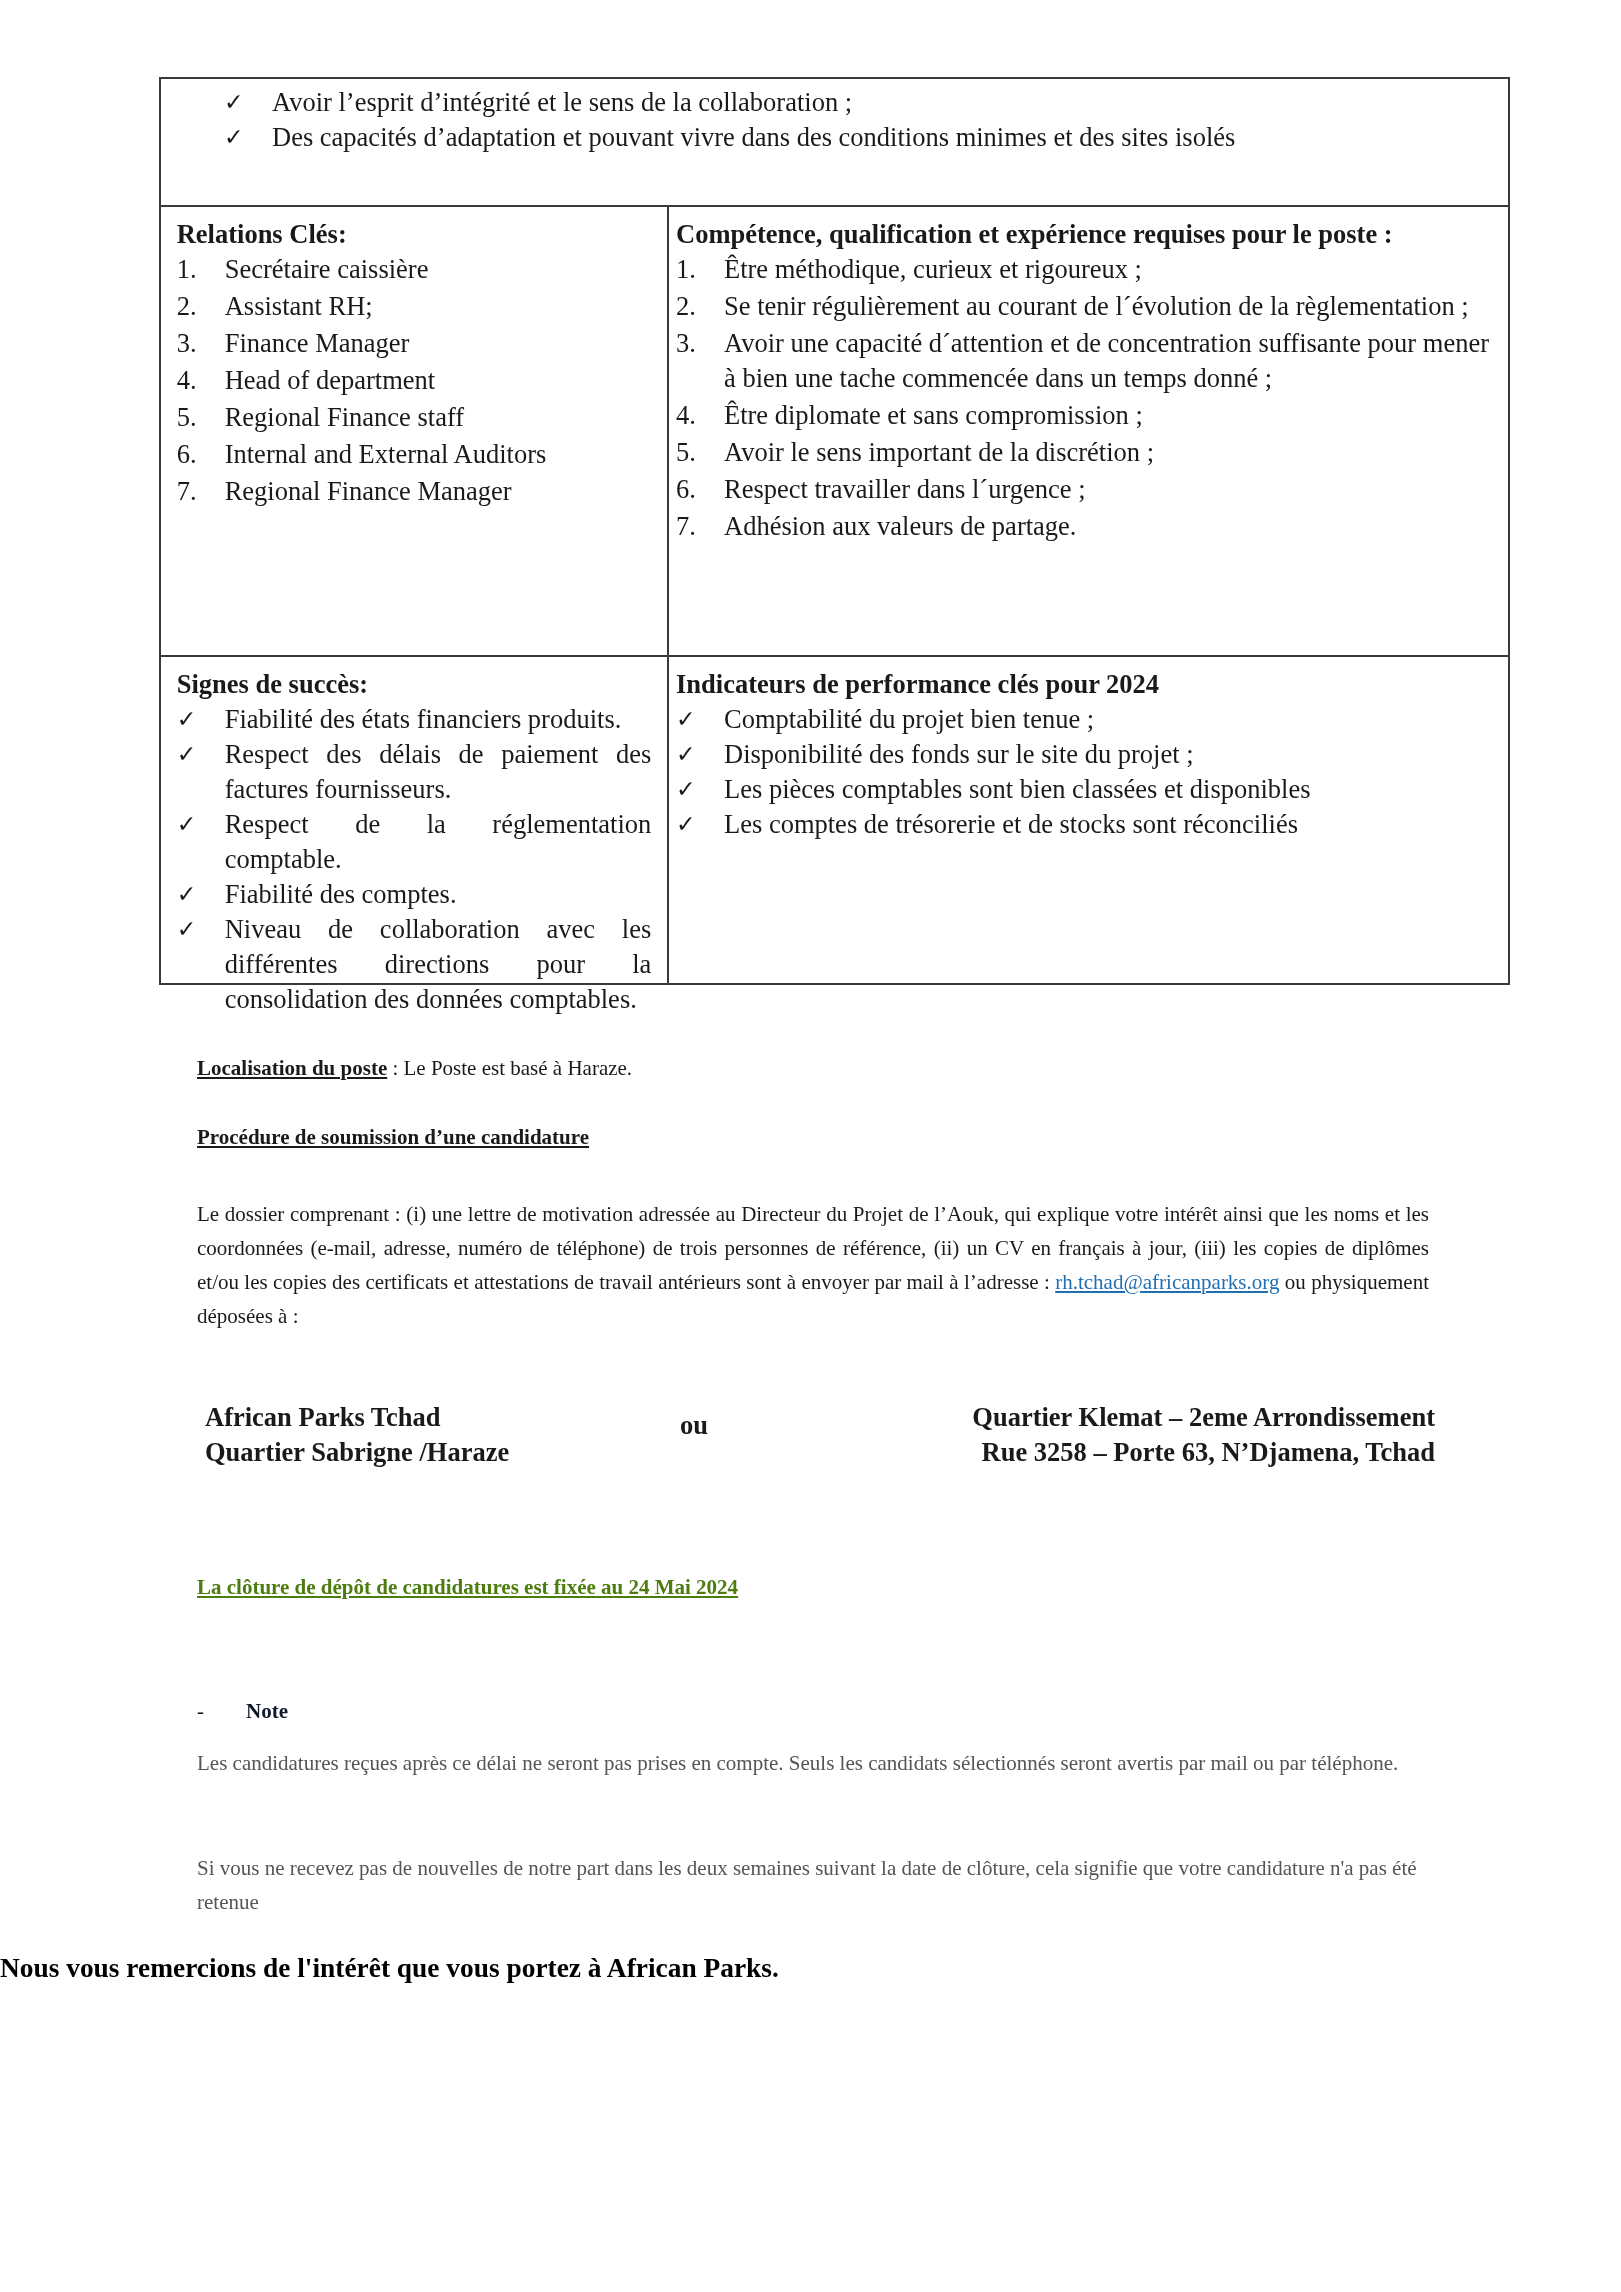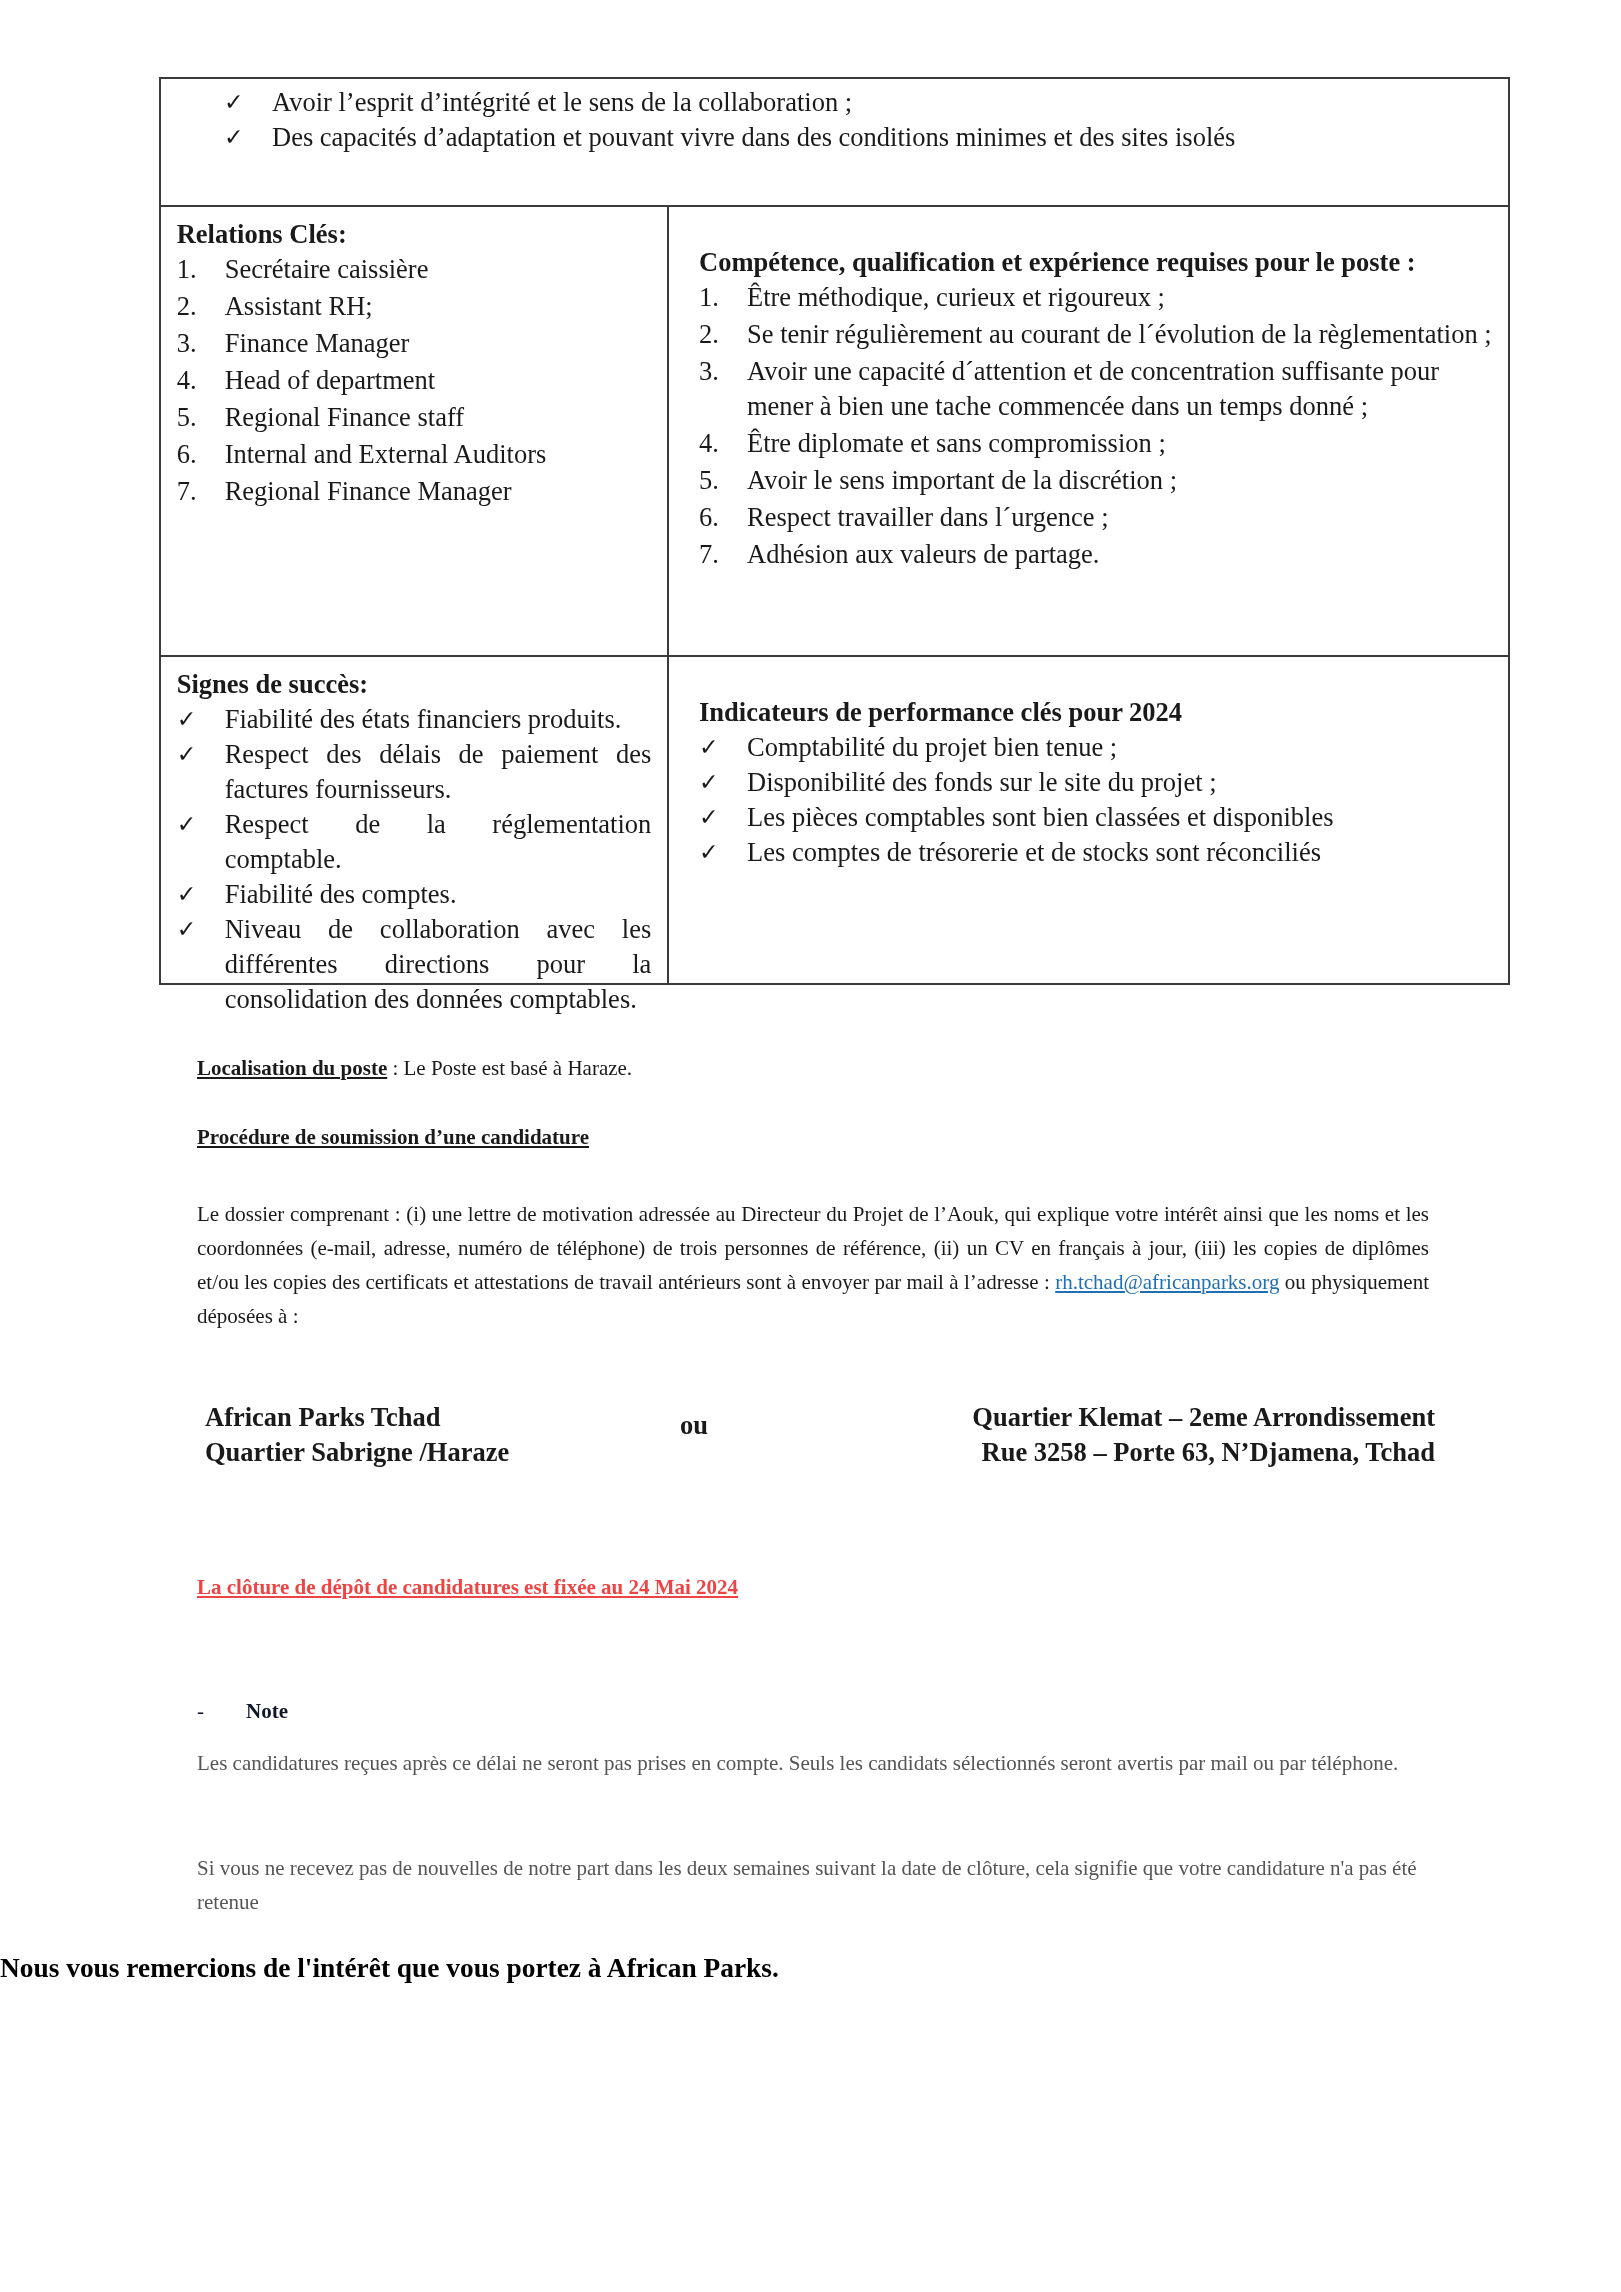--- a/index.html
+++ b/index.html
@@ -6,21 +6,21 @@
   body { width:1621px; height:2293px; position:relative; overflow:hidden;
          font-family:"Liberation Serif", "DejaVu Serif", serif; color:#1a1a1a; }
   .page { position:absolute; left:0; top:0; width:1621px; height:2293px; }
 
   
   .tbl { position:absolute; left:159px; top:77px; width:1351px; border:2px solid #3a3a3a; box-sizing:border-box; }
   .row { display:flex; border-top:2px solid #3a3a3a; }
   .row.first { border-top:none; }
   .cell { box-sizing:border-box; padding:9.8px 15.7px 9.8px 15.7px; font-size:26.5px; line-height:35px; }
   .cell.left { width:508px; border-right:2px solid #3a3a3a; }
-  .cell.right { flex:1; padding-left:30px;margin-top:28px; }
+  .cell.right { flex:1; padding-left:7px; }
   .cell.full { width:100%; padding-left:63px; }
   .row1 { height:126px; }
   .row2 { height:448px; }
   .row3 { height:326px; }
   .cell.full { padding-top:5.9px; }
   .h { font-weight:bold; }
   ol.num, ul.chk { list-style:none; margin:0; padding:0; }
   ol.num li, ul.chk li { display:flex; }
   ol.num li .n { width:48px; flex:none; }
   ul.chk li .c { width:48px; flex:none; font-size:23.5px; }
@@ -35,21 +35,21 @@
   .para { position:absolute; left:197px; width:1232px; font-size:21px; line-height:34px; color:#1a1a1a; }
   .u { text-decoration:underline; font-weight:bold; }
   .loc { top:1051px; }
   .proc { top:1120px; }
   .dossier { top:1197px; text-align:justify; }
   .dossier a { color:#1f6fb5; text-decoration:underline; }
   .addr { position:absolute; top:1400px; left:205px; width:1230px; font-size:26.5px; line-height:35px; font-weight:bold; }
   .addr .c1 { position:absolute; left:0; top:0; }
   .addr .ou { position:absolute; left:475px; top:8px; }
   .addr .c3 { position:absolute; right:0; top:0; text-align:right; }
-  .cloture { top:1570px; color:#ef4444; }
+  .cloture { top:1570px; color:#4d7c0f; }
   .cloture span { text-decoration:underline; font-weight:bold; }
   .note { top:1671px; color:#0f172a;margin-top:23px; }
   .note .dash { display:inline-block; width:49px; }
   .note b { font-weight:bold; }
   .n1 { top:1746px; color:#555555; }
   .n2 { top:1851px; color:#555555; }
   .thanks { position:absolute; top:1953px; left:0; width:1621px; text-align:left;
             font-family:"Liberation Serif", serif; font-weight:bold; font-size:27.4px; color:#000; }
 </style>
 </head>

